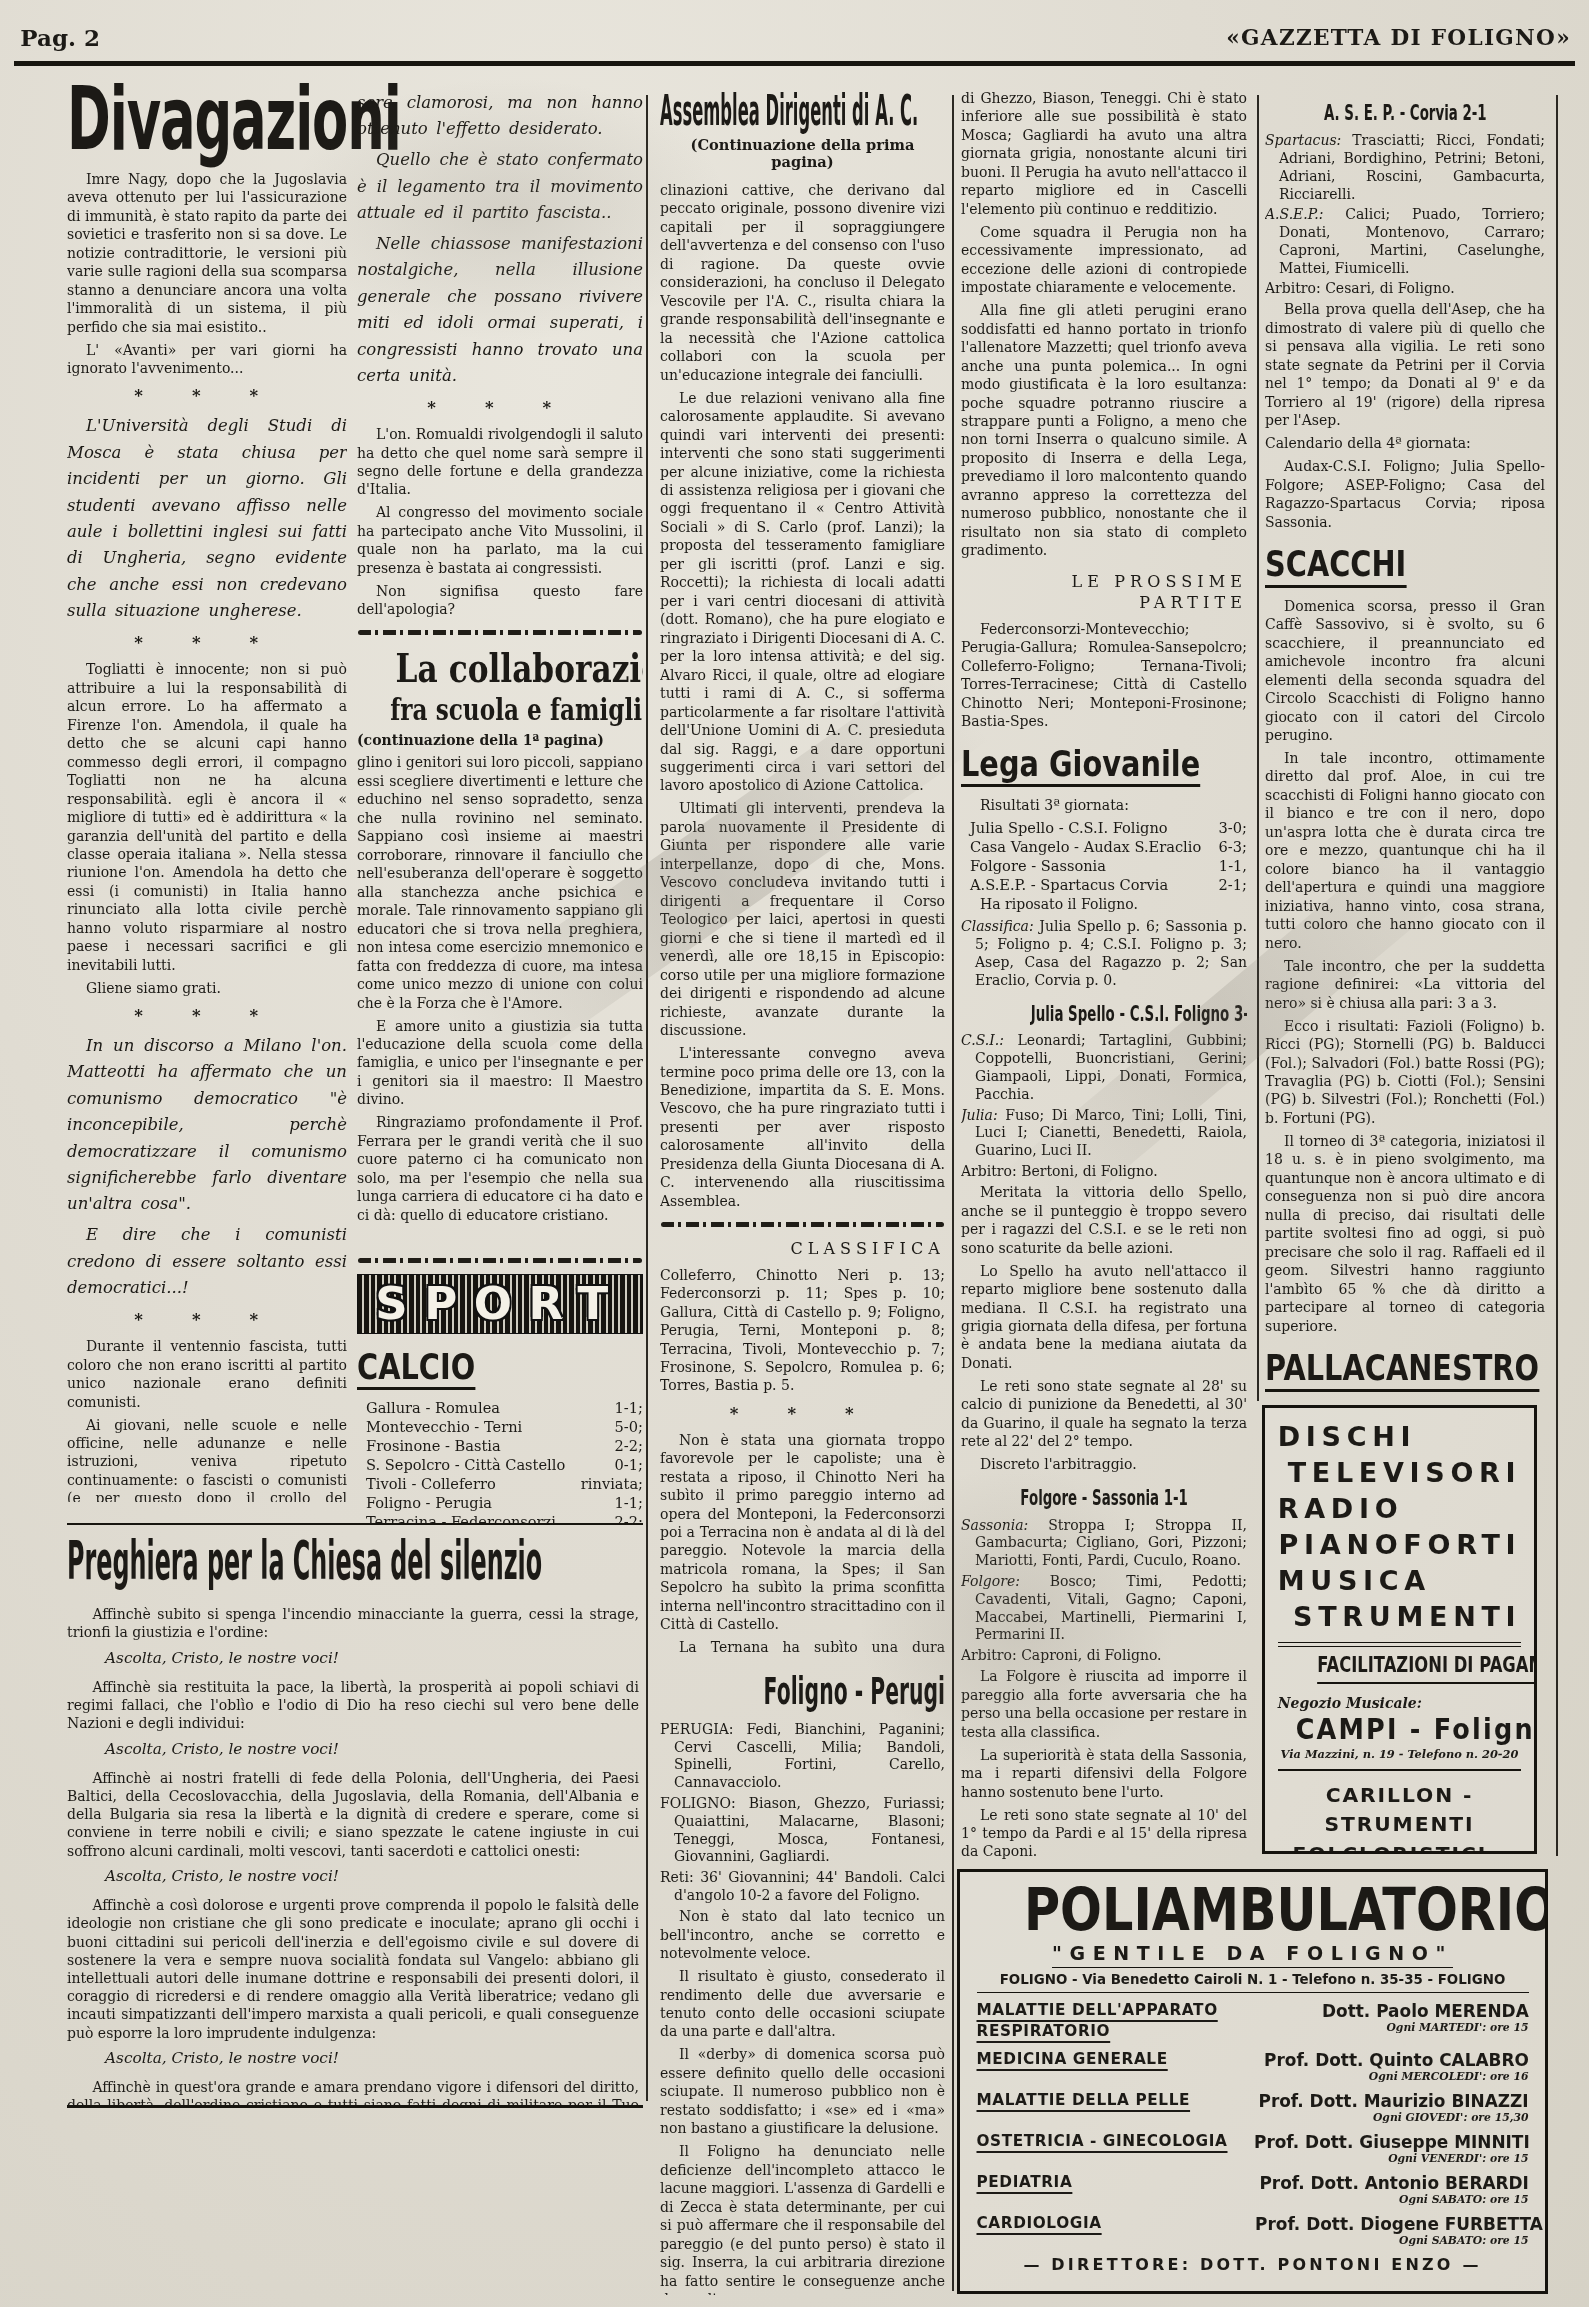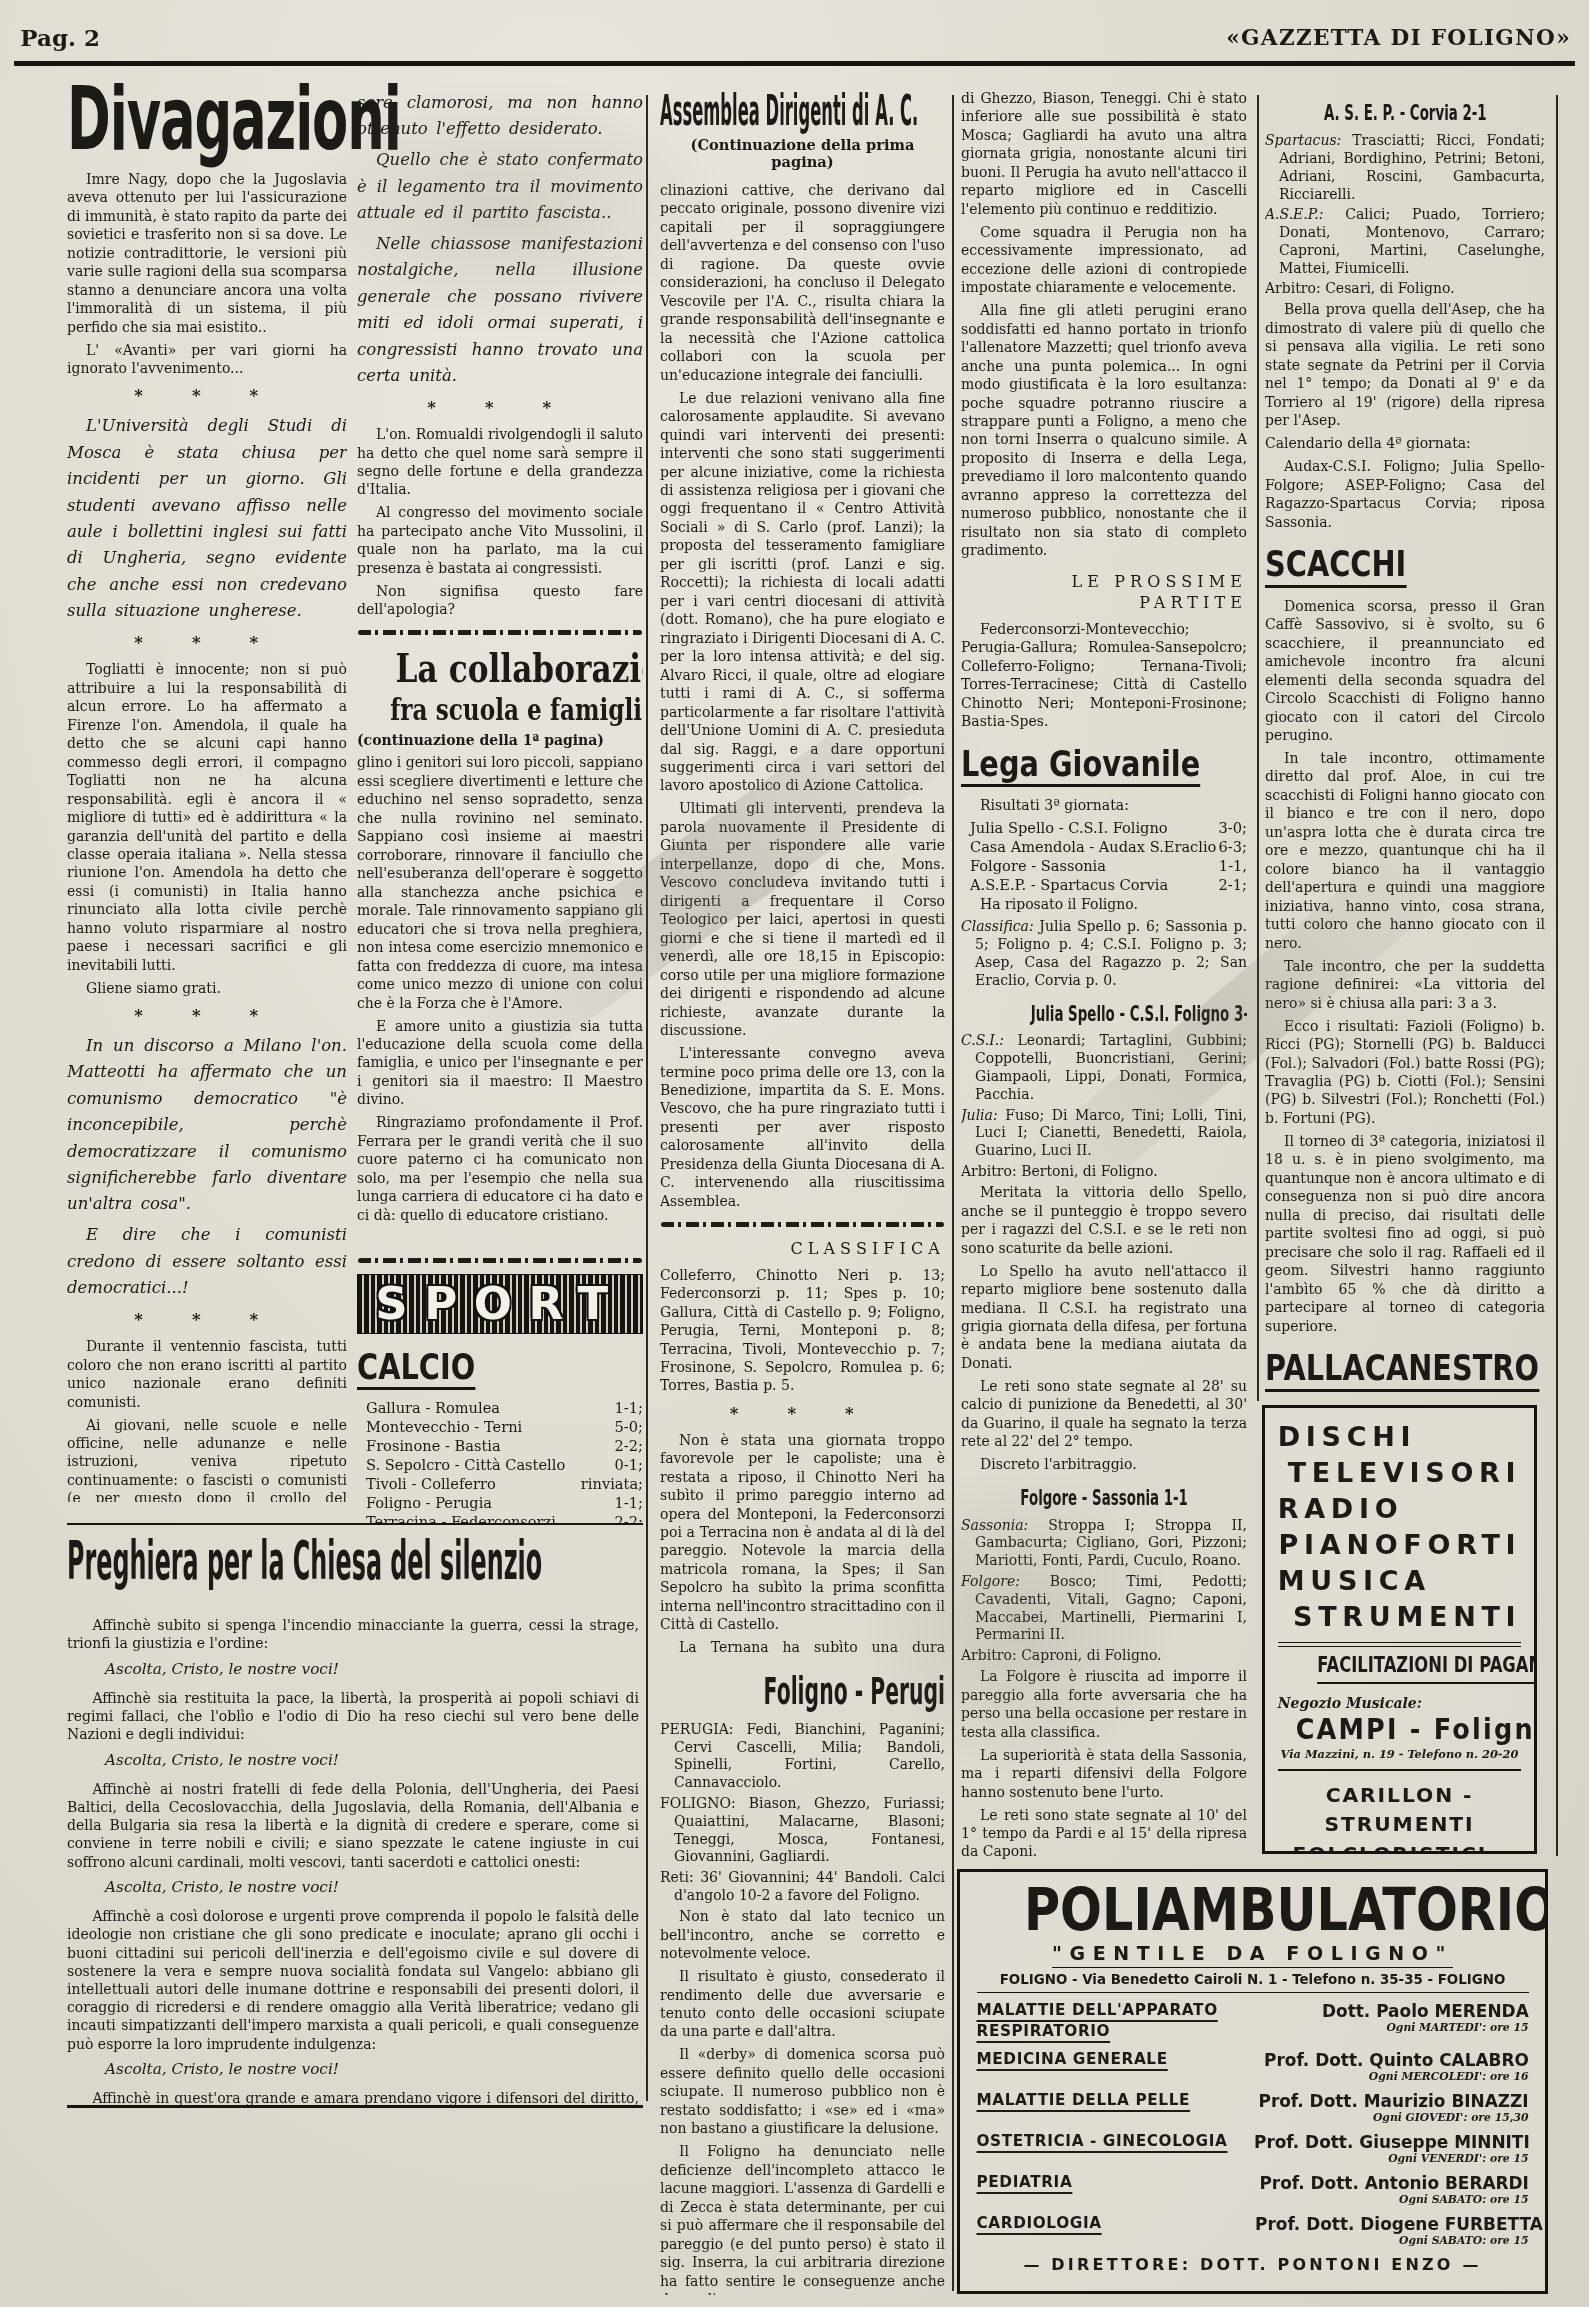--- a/index.html
+++ b/index.html
@@ -46,21 +46,21 @@
   .divagwrap{position:absolute;left:67px;top:75px;white-space:nowrap;}
   .divagin{display:inline-block;font-family:"DejaVu Sans",sans-serif;font-weight:800;font-size:88px;line-height:1;
     transform:scaleX(.6);transform-origin:left top;letter-spacing:-1.9px;}
   .assemwrap{white-space:nowrap;margin:0 0 2.5px;}
   .assemin{display:inline-block;font-family:"DejaVu Sans",sans-serif;font-weight:800;font-size:42px;line-height:1.05;
     transform:scaleX(.39);transform-origin:left top;}
   .assemsub{text-align:center;font-weight:700;font-size:14.6px;margin:0 0 11.4px;}
   
   #preghiera{position:absolute;left:67px;top:1523px;width:572px;height:580px;overflow:hidden;
     border-top:2.5px solid #17150f;border-bottom:3.8px solid #17150f;padding-right:3.8px;}
-  .preghwrap{white-space:nowrap;margin:9px 0 29px;}
+  .preghwrap{white-space:nowrap;margin:9px 0 18px;}
   .preghin{display:inline-block;font-family:"DejaVu Sans",sans-serif;font-weight:800;font-size:53px;line-height:1;
     transform:scaleX(.45);transform-origin:left top;}
   #preghiera p{margin:0 0 5.1px;text-indent:25.4px;text-align:justify;font-size:14px;line-height:1.3;}
   #preghiera p.ed{font-style:italic;font-size:15.3px;margin:7.6px 0 9px 38px;text-indent:0;text-align:left;}
   
   #dischi{position:absolute;left:1262px;top:1405px;width:275px;height:449px;overflow:hidden;
     border:3.2px solid #15130e;padding:11.4px 12.7px;background:rgba(236,233,224,.3);box-sizing:border-box;}
   .adline{font-family:"DejaVu Sans",sans-serif;font-weight:800;font-size:27px;letter-spacing:5.7px;line-height:1.33;}
   .adline.r{text-align:right;}
   .addbl{height:2.5px;border-top:1.9px solid #15130e;border-bottom:1.9px solid #15130e;margin:7.6px 0 6.4px;}
@@ -233,21 +233,21 @@
         <p>Alla fine gli atleti perugini erano soddisfatti ed hanno portato in trionfo l'allenatore Mazzetti; quel trionfo aveva anche una punta polemica... In ogni modo giustificata è la loro esultanza: poche squadre potranno riuscire a strappare punti a Foligno, a meno che non torni Inserra o qualcuno simile. A proposito di Inserra e della Lega, prevediamo il loro malcontento quando avranno appreso la correttezza del numeroso pubblico, nonostante che il risultato non sia stato di completo gradimento.</p>
         <p class="spcaps">LE PROSSIME PARTITE</p>
         <p>Federconsorzi-Montevecchio; Perugia-Gallura; Romulea-Sansepolcro; Colleferro-Foligno; Ternana-Tivoli; Torres-Terracinese; Città di Castello Chinotto Neri; Monteponi-Frosinone; Bastia-Spes.</p>
         <div class="h1wrap"><span class="h1in">Lega Giovanile</span></div>
         <p>Risultati 3ª giornata:</p>
         <div class="srow">
           <span class="l">Julia Spello - C.S.I. Foligno</span>
           <span class="r">3-0;</span>
         </div>
         <div class="srow">
-          <span class="l">Casa Amendola - Audax S.Eraclio</span>
+          <span class="l">Casa Vangelo - Audax S.Eraclio</span>
           <span class="r">6-3;</span>
         </div>
         <div class="srow">
           <span class="l">Folgore - Sassonia</span>
           <span class="r">1-1,</span>
         </div>
         <div class="srow">
           <span class="l">A.S.E.P. - Spartacus Corvia</span>
           <span class="r">2-1;</span>
         </div>

